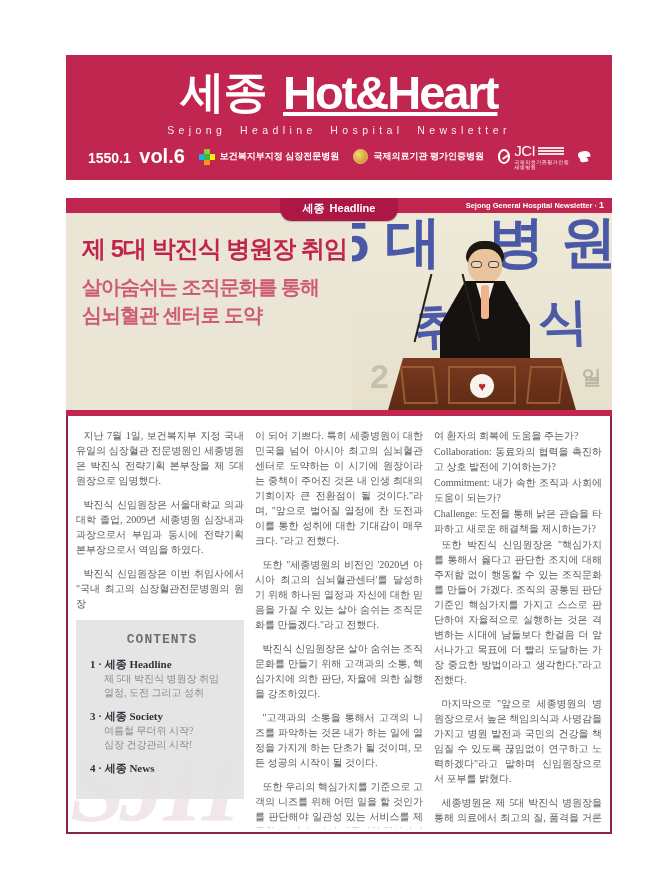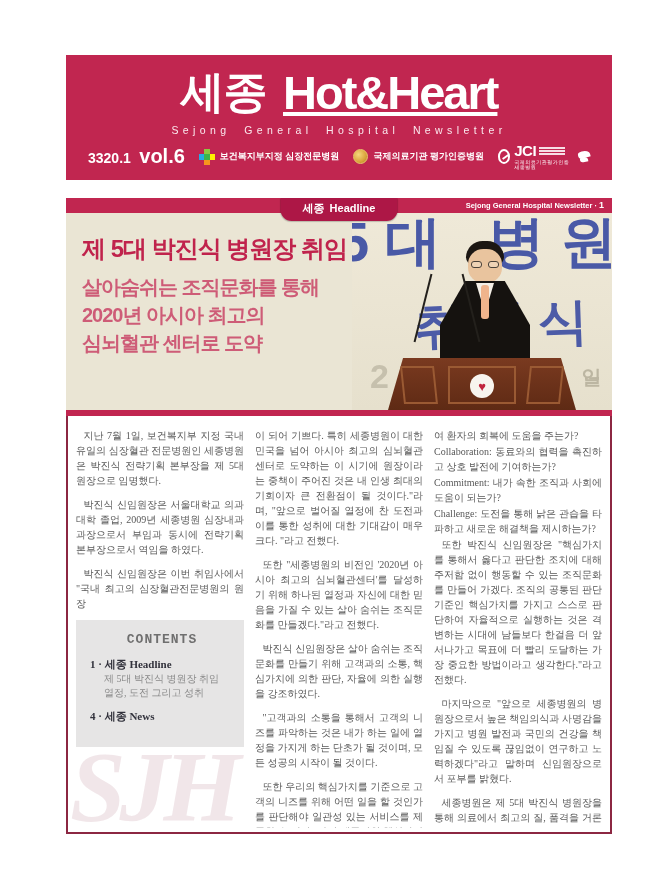--- a/index.html
+++ b/index.html
@@ -20,21 +20,21 @@
   .badge { display:flex; align-items:center; gap:5px; white-space:nowrap; }
   .badge-label { font-size:9px; font-weight:bold; color:#fff; }
   .plus-icon { width:16px; height:16px; display:inline-block; }
   .medal-icon { width:15px; height:15px; border-radius:50%;
     background:radial-gradient(circle at 35% 35%, #f6d87c, #d9a43b 60%, #a97a1e); border:1px solid #e9c76a; }
   .jci { display:flex; align-items:center; gap:4px; margin-left:auto; }
   .jci-circle { width:15px; height:15px; border:2px solid #fff; border-radius:50%; position:relative; }
   .jci-circle::after { content:""; position:absolute; left:2px; top:5px; width:7px; height:2px; background:#fff; transform:rotate(-35deg); }
   .jci-main { display:flex; flex-direction:column; line-height:1; }
   .jci-top { display:flex; align-items:center; gap:3px; }
-  .jci-word { font-size:15px; font-weight:bold; letter-spacing:-0.5px;text-align:right; }
+  .jci-word { font-size:15px; font-weight:normal; letter-spacing:-0.5px;text-align:right; }
   .jci-bars { display:flex; flex-direction:column; gap:1px; }
   .jci-bars i { display:block; width:26px; height:2px; background:rgba(255,255,255,.85); }
   .jci-sub { font-size:5px; color:#fff; margin-top:2px; letter-spacing:0.5px; }
   .wing-icon { width:16px; height:12px; position:relative; }
   .wing-icon::before, .wing-icon::after { content:""; position:absolute; background:#fff; border-radius:60% 100% 0 60%; }
   .wing-icon::before { width:12px; height:7px; right:0; top:0; transform:rotate(-15deg); }
   .wing-icon::after { width:8px; height:5px; right:2px; top:6px; transform:rotate(-10deg); }
 
   
   .page { position:absolute; left:66px; top:198px; width:546px; height:636px;
@@ -107,24 +107,24 @@
 </head>
 <body>
 
 <div class="sheet">
 
   <div class="masthead">
     <div class="mast-title">
       <span class="ko">세종</span>
       <span class="en">Hot&amp;Heart</span>
     </div>
-    <div class="mast-sub">Sejong General Hospital Newsletter</div>
+    <div class="mast-sub">Sejong Headline Hospital Newsletter</div>
     <div class="mast-row">
       <span class="issue">
-        <span class="date">3320.1</span>
+        <span class="date">1550.1</span>
         <span class="vol">vol.6</span>
       </span>
       <span class="badge">
         <svg class="plus-icon" viewBox="0 0 16 16">
           <rect x="5" y="0" width="6" height="5" fill="#8dc63f"></rect>
           <rect x="5" y="11" width="6" height="5" fill="#f7941d"></rect>
           <rect x="0" y="5" width="5" height="6" fill="#27aae1"></rect>
           <rect x="11" y="5" width="5" height="6" fill="#fff200"></rect>
           <rect x="5" y="5" width="6" height="6" fill="#39b54a"></rect>
         </svg>
@@ -161,21 +161,20 @@
       <div class="page-label">
         <span>Sejong General Hospital Newsletter ·</span><b>1</b>
       </div>
     </div>
 
     <div class="headline-band">
       <div class="headline-left">
         <div class="headline-title">제 5대 박진식 병원장 취임</div>
         <div class="headline-sub">
           <div>살아숨쉬는 조직문화를 통해</div>
-          <div>2020년 아시아 최고의</div>
           <div>심뇌혈관 센터로 도약</div>
         </div>
       </div>
       <div class="photo">
         <div class="banner-l1">5대 병원</div>
         <div class="banner-l2">취임식</div>
         <div class="man">
           <div class="hair"></div>
           <div class="face"></div>
           <div class="glasses">
@@ -212,20 +211,25 @@
         <p>박진식 신임원장은 이번 취임사에서 "국내 최고의 심장혈관전문병원의 원장</p>
 
         <div class="contents-box">
           <div class="contents-title">CONTENTS</div>
           <div class="c-item">
             <div class="c-head">1 · 세종 Headline</div>
             <div class="c-sub">제 5대 박진식 병원장 취임</div>
             <div class="c-sub">열정, 도전 그리고 성취</div>
           </div>
           <div class="c-item">
+            <div class="c-head">3 · 세종 Society</div>
+            <div class="c-sub">여름철 무더위 시작?</div>
+            <div class="c-sub">심장 건강관리 시작!</div>
+          </div>
+          <div class="c-item">
             <div class="c-head">4 · 세종 News</div>
 
           </div>
         </div>
       </div>
 
       <div class="col">
         <p class="cont">이 되어 기쁘다. 특히 세종병원이 대한민국을 넘어 아시아 최고의 심뇌혈관센터로 도약하는 이 시기에 원장이라는 중책이 주어진 것은 내 인생 최대의 기회이자 큰 전환점이 될 것이다."라며, "앞으로 벌어질 열정에 찬 도전과 이를 통한 성취에 대한 기대감이 매우 크다. "라고 전했다.</p>
         <p>또한 "세종병원의 비전인 '2020년 아시아 최고의 심뇌혈관센터'를 달성하기 위해 하나된 열정과 자신에 대한 믿음을 가질 수 있는 살아 숨쉬는 조직문화를 만들겠다."라고 전했다.</p>
         <p>박진식 신임원장은 살아 숨쉬는 조직문화를 만들기 위해 고객과의 소통, 핵심가치에 의한 판단, 자율에 의한 실행을 강조하였다.</p>

